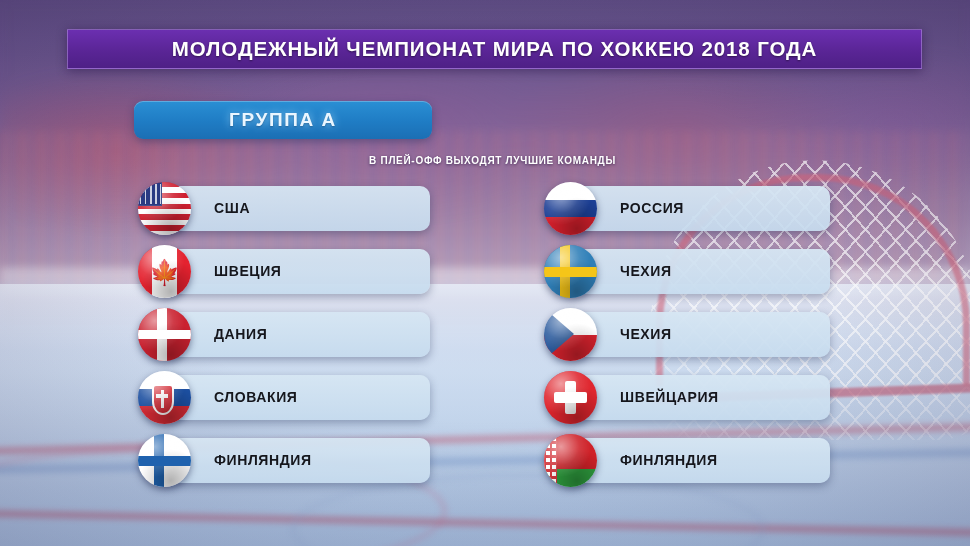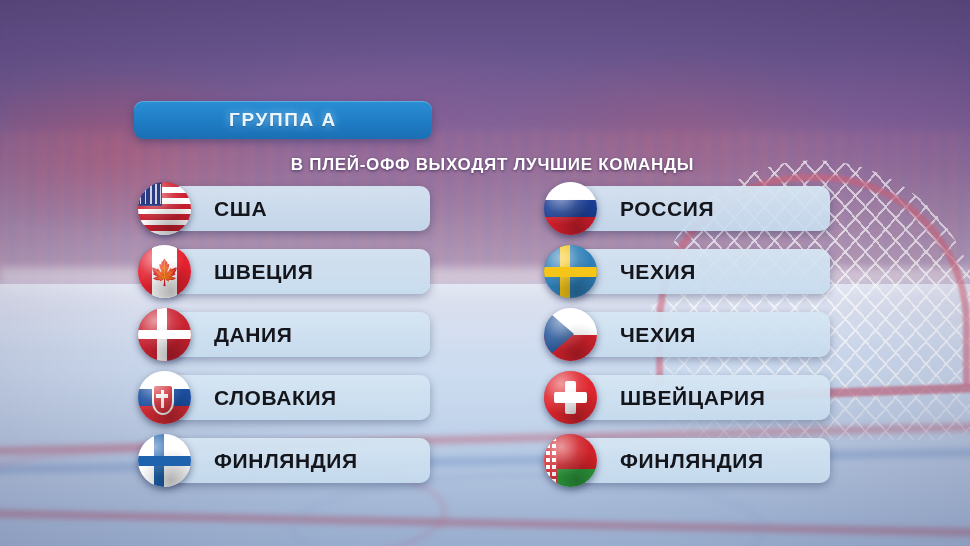--- a/index.html
+++ b/index.html
@@ -123,21 +123,21 @@
   .group-head.a{left:134px;top:101px;}
   .group-head.b{left:540px;top:101px;}
   .group-head span{
     color:#eaf6ff;font-size:19px;font-weight:bold;letter-spacing:1.6px;
     text-shadow:0 0 8px rgba(160,220,255,.85),0 1px 2px rgba(0,40,80,.5);
   }
 
   
   .subtitle{
     position:absolute;left:0;right:0;top:155px;text-align:center;
-    color:#ffffff;font-size:17px;font-weight:bold;letter-spacing:.7px;
+    color:#ffffff;font-size:10px;font-weight:bold;letter-spacing:.7px;
     text-shadow:0 1px 3px rgba(20,10,50,.6);
     padding-left:15px;
   }
 
   
   .col{position:absolute;top:186px;}
   .col.a{left:134px;}
   .col.b{left:540px;}
   .row{
     position:relative;height:45px;margin-bottom:18px;
@@ -145,21 +145,21 @@
   .pill{
     position:absolute;left:27px;top:0;height:45px;
     background:linear-gradient(180deg,rgba(214,230,243,.95) 0%,rgba(198,219,238,.93) 100%);
     border-radius:10px;
     box-shadow:0 3px 8px rgba(30,40,80,.35);
   }
   .col.a .pill{width:269px;}
   .col.b .pill{width:263px;}
   .team-name{
     position:absolute;left:80px;top:0;height:45px;line-height:45px;
-    color:#15161c;font-size:21px;font-weight:bold;letter-spacing:.6px;
+    color:#15161c;font-size:14px;font-weight:bold;letter-spacing:.6px;
     white-space:nowrap;
   }
 
   
   .flag{
     position:absolute;left:4px;top:-4px;width:53px;height:53px;
     border-radius:50%;overflow:hidden;
     box-shadow:0 3px 7px rgba(20,30,70,.5);
   }
   .flag .gloss{
@@ -238,20 +238,23 @@
     <div class="ice-circle"></div>
     <div class="ice-circle2"></div>
   </div>
   <div class="goal">
     <div class="goal-mesh"></div>
     <div class="goal-post"></div>
     <div class="goal-base"></div>
   </div>
   <div class="bg-vignette"></div>
 
+  <div class="title-bar">
+    <div class="title-text">МОЛОДЕЖНЫЙ ЧЕМПИОНАТ МИРА ПО ХОККЕЮ 2018 ГОДА</div>
+  </div>
 
   <div class="group-head a">
     <span>ГРУППА А</span>
   </div>
 
   <div class="subtitle">В ПЛЕЙ-ОФФ ВЫХОДЯТ ЛУЧШИЕ КОМАНДЫ</div>
 
   <div class="col a">
     <div class="row">
       <div class="pill"></div>

